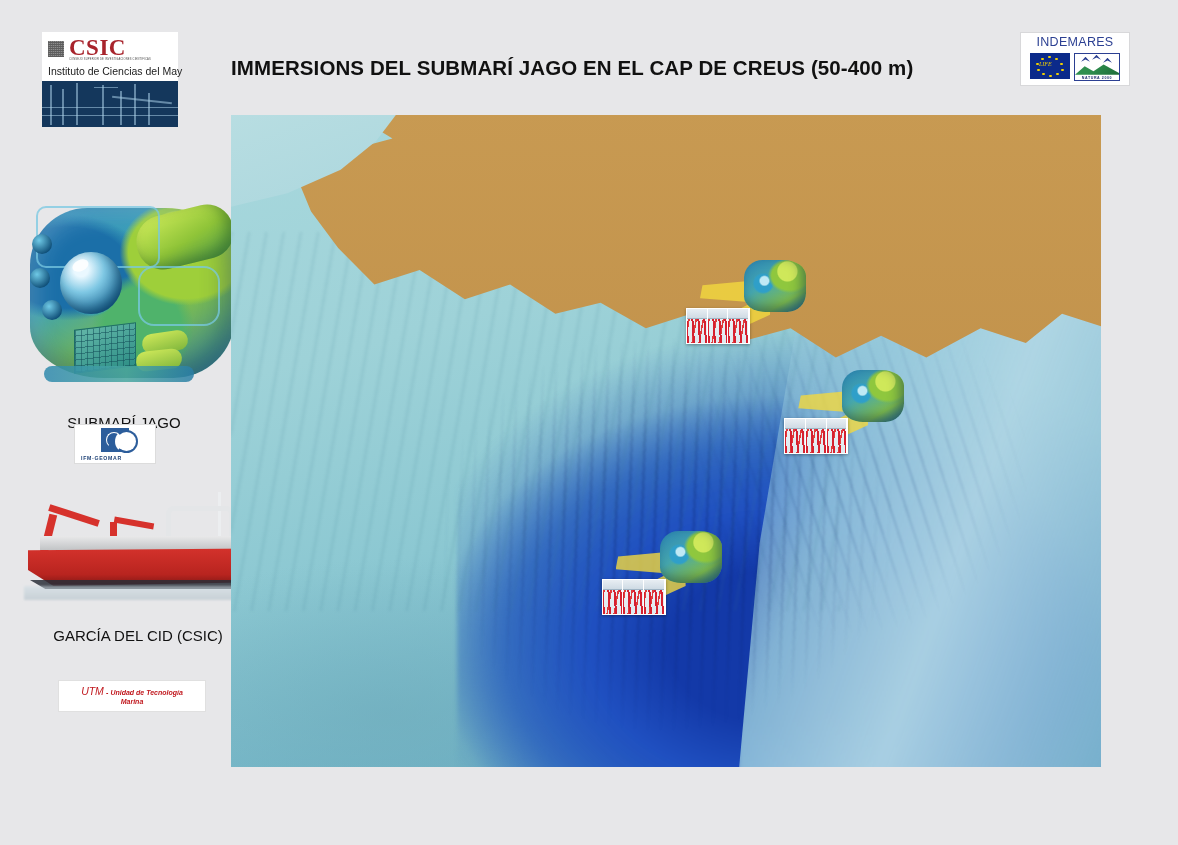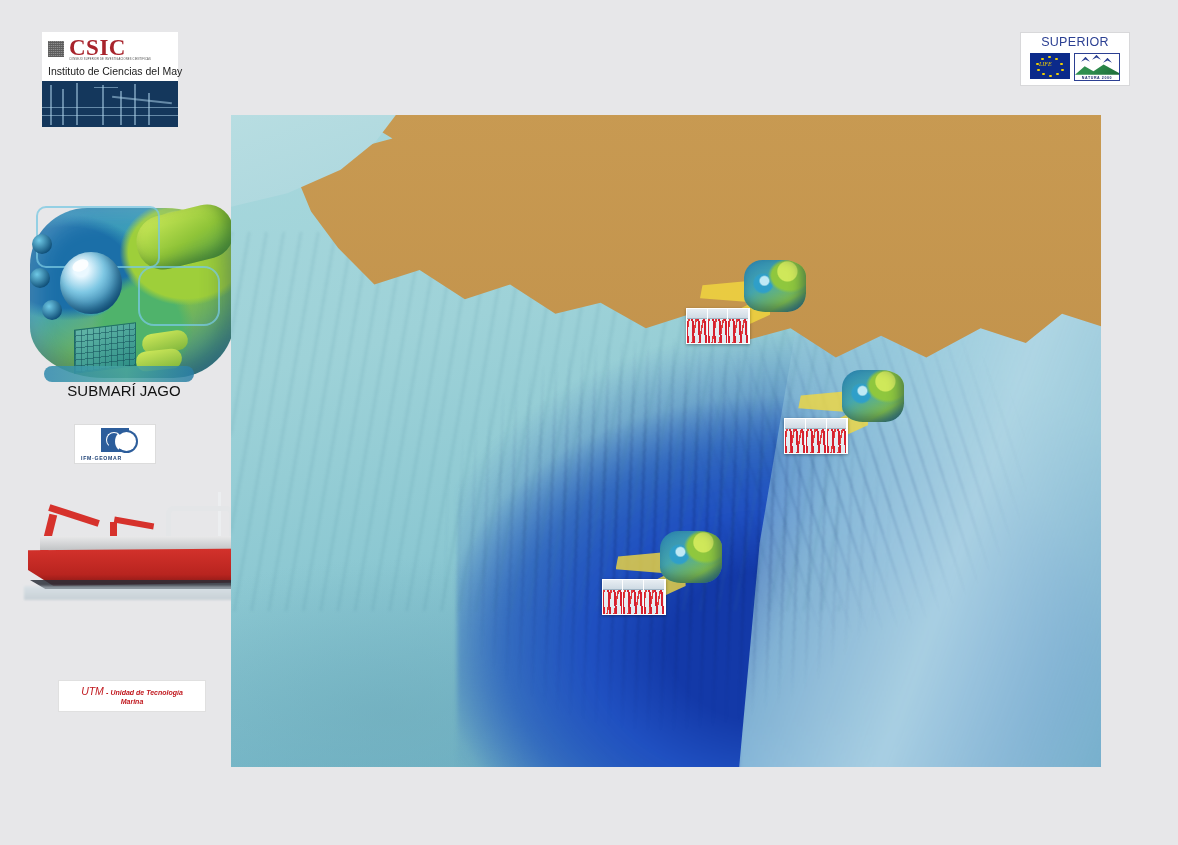--- a/index.html
+++ b/index.html
@@ -80,21 +80,21 @@
       linear-gradient(160deg,#63b6a8,#2e8f86);
     border:1.5px solid #1d6d68;transform:skewY(-7deg);}
   #jago-photo .skid{position:absolute;left:26px;top:176px;width:150px;height:16px;border-radius:8px;
     background:linear-gradient(90deg,#2f89ad,#49a7a0 55%,#2a7ea6);opacity:.85;}
   #jago-photo .roll{position:absolute;width:46px;height:20px;border-radius:10px;
     background:linear-gradient(170deg,#cfe95a,#7fb63c);}
   #jago-photo .thr{position:absolute;width:20px;height:20px;border-radius:50%;
     background:radial-gradient(circle at 35% 32%,#6fc9e6,#0f4f78 75%);}
   #jago-photo .frame{position:absolute;border:2.5px solid rgba(120,200,225,.75);border-radius:10px;}
 
-  #jago-caption{position:absolute;left:0;top:382px;width:248px;text-align:center;
+  #jago-caption{position:absolute;left:0;top:414px;width:248px;text-align:center;
     font-size:15px;color:#111;}
 
   #geomar-logo{position:absolute;left:74px;top:424px;width:72px;background:#fff;
     border:1px solid #dcdcdc;padding:3px 4px 2px;}
   #geomar-logo .mark{width:28px;height:24px;margin:0 auto;position:relative;background:#2c5d9b;}
   #geomar-logo .mark:after{content:"";position:absolute;right:-9px;top:2px;width:19px;height:19px;
     border:2px solid #2c5d9b;border-radius:50%;border-left-color:transparent;background:#fff;}
   #geomar-logo .mark i{position:absolute;left:5px;top:4px;width:14px;height:14px;
     border:1.6px solid #fff;border-radius:50%;border-right-color:transparent;border-bottom-color:transparent;}
   #geomar-logo .txt{font-size:5.2px;font-weight:bold;color:#1b3f74;letter-spacing:.7px;
@@ -224,23 +224,24 @@
       <div class="ln" style="left:60px;top:4px;width:1.5px;height:40px;"></div>
       <div class="ln" style="left:78px;top:10px;width:1.5px;height:34px;"></div>
       <div class="ln" style="left:92px;top:3px;width:1.5px;height:41px;"></div>
       <div class="ln" style="left:106px;top:12px;width:1.5px;height:32px;"></div>
       <div class="ln" style="left:0;top:26px;width:136px;height:1.5px;"></div>
       <div class="ln" style="left:0;top:34px;width:136px;height:1.5px;"></div>
       <div class="ln" style="left:70px;top:18px;width:60px;height:1.5px;transform:rotate(6deg);"></div>
     </div>
   </div>
 
+  <div id="poster-title">IMMERSIONS DEL SUBMARÍ JAGO EN EL CAP DE CREUS (50-400 m)</div>
 
   <div id="indemares-logo">
-    <div class="indemares-word">SUPERIOR</div>
+    <div class="indemares-word">INDEMARES</div>
     <div class="indemares-row">
       <div class="eu-flag">
         <span class="star" style="left:18px;top:3px;"></span>
         <span class="star" style="left:25px;top:5px;"></span>
         <span class="star" style="left:30px;top:10px;"></span>
         <span class="star" style="left:31px;top:16px;"></span>
         <span class="star" style="left:26px;top:20px;"></span>
         <span class="star" style="left:19px;top:22px;"></span>
         <span class="star" style="left:12px;top:20px;"></span>
         <span class="star" style="left:7px;top:16px;"></span>
@@ -299,20 +300,21 @@
       <div class="win"></div>
     </div>
     <div class="hull"></div>
     <div class="csic-hull">CSIC</div>
     <div class="name">GARCIA DEL CID</div>
     <div class="boot"></div>
     <div class="sea"></div>
   </div>
 
   <div id="ship-caption">
+    <div>GARCÍA DEL CID (CSIC)</div>
   </div>
 
   <div id="utm-logo">
     <div class="l1">
       <span class="utm">UTM</span>
       <span class="ut">- Unidad de Tecnología</span>
     </div>
     <div class="l2">Marina</div>
   </div>
 

